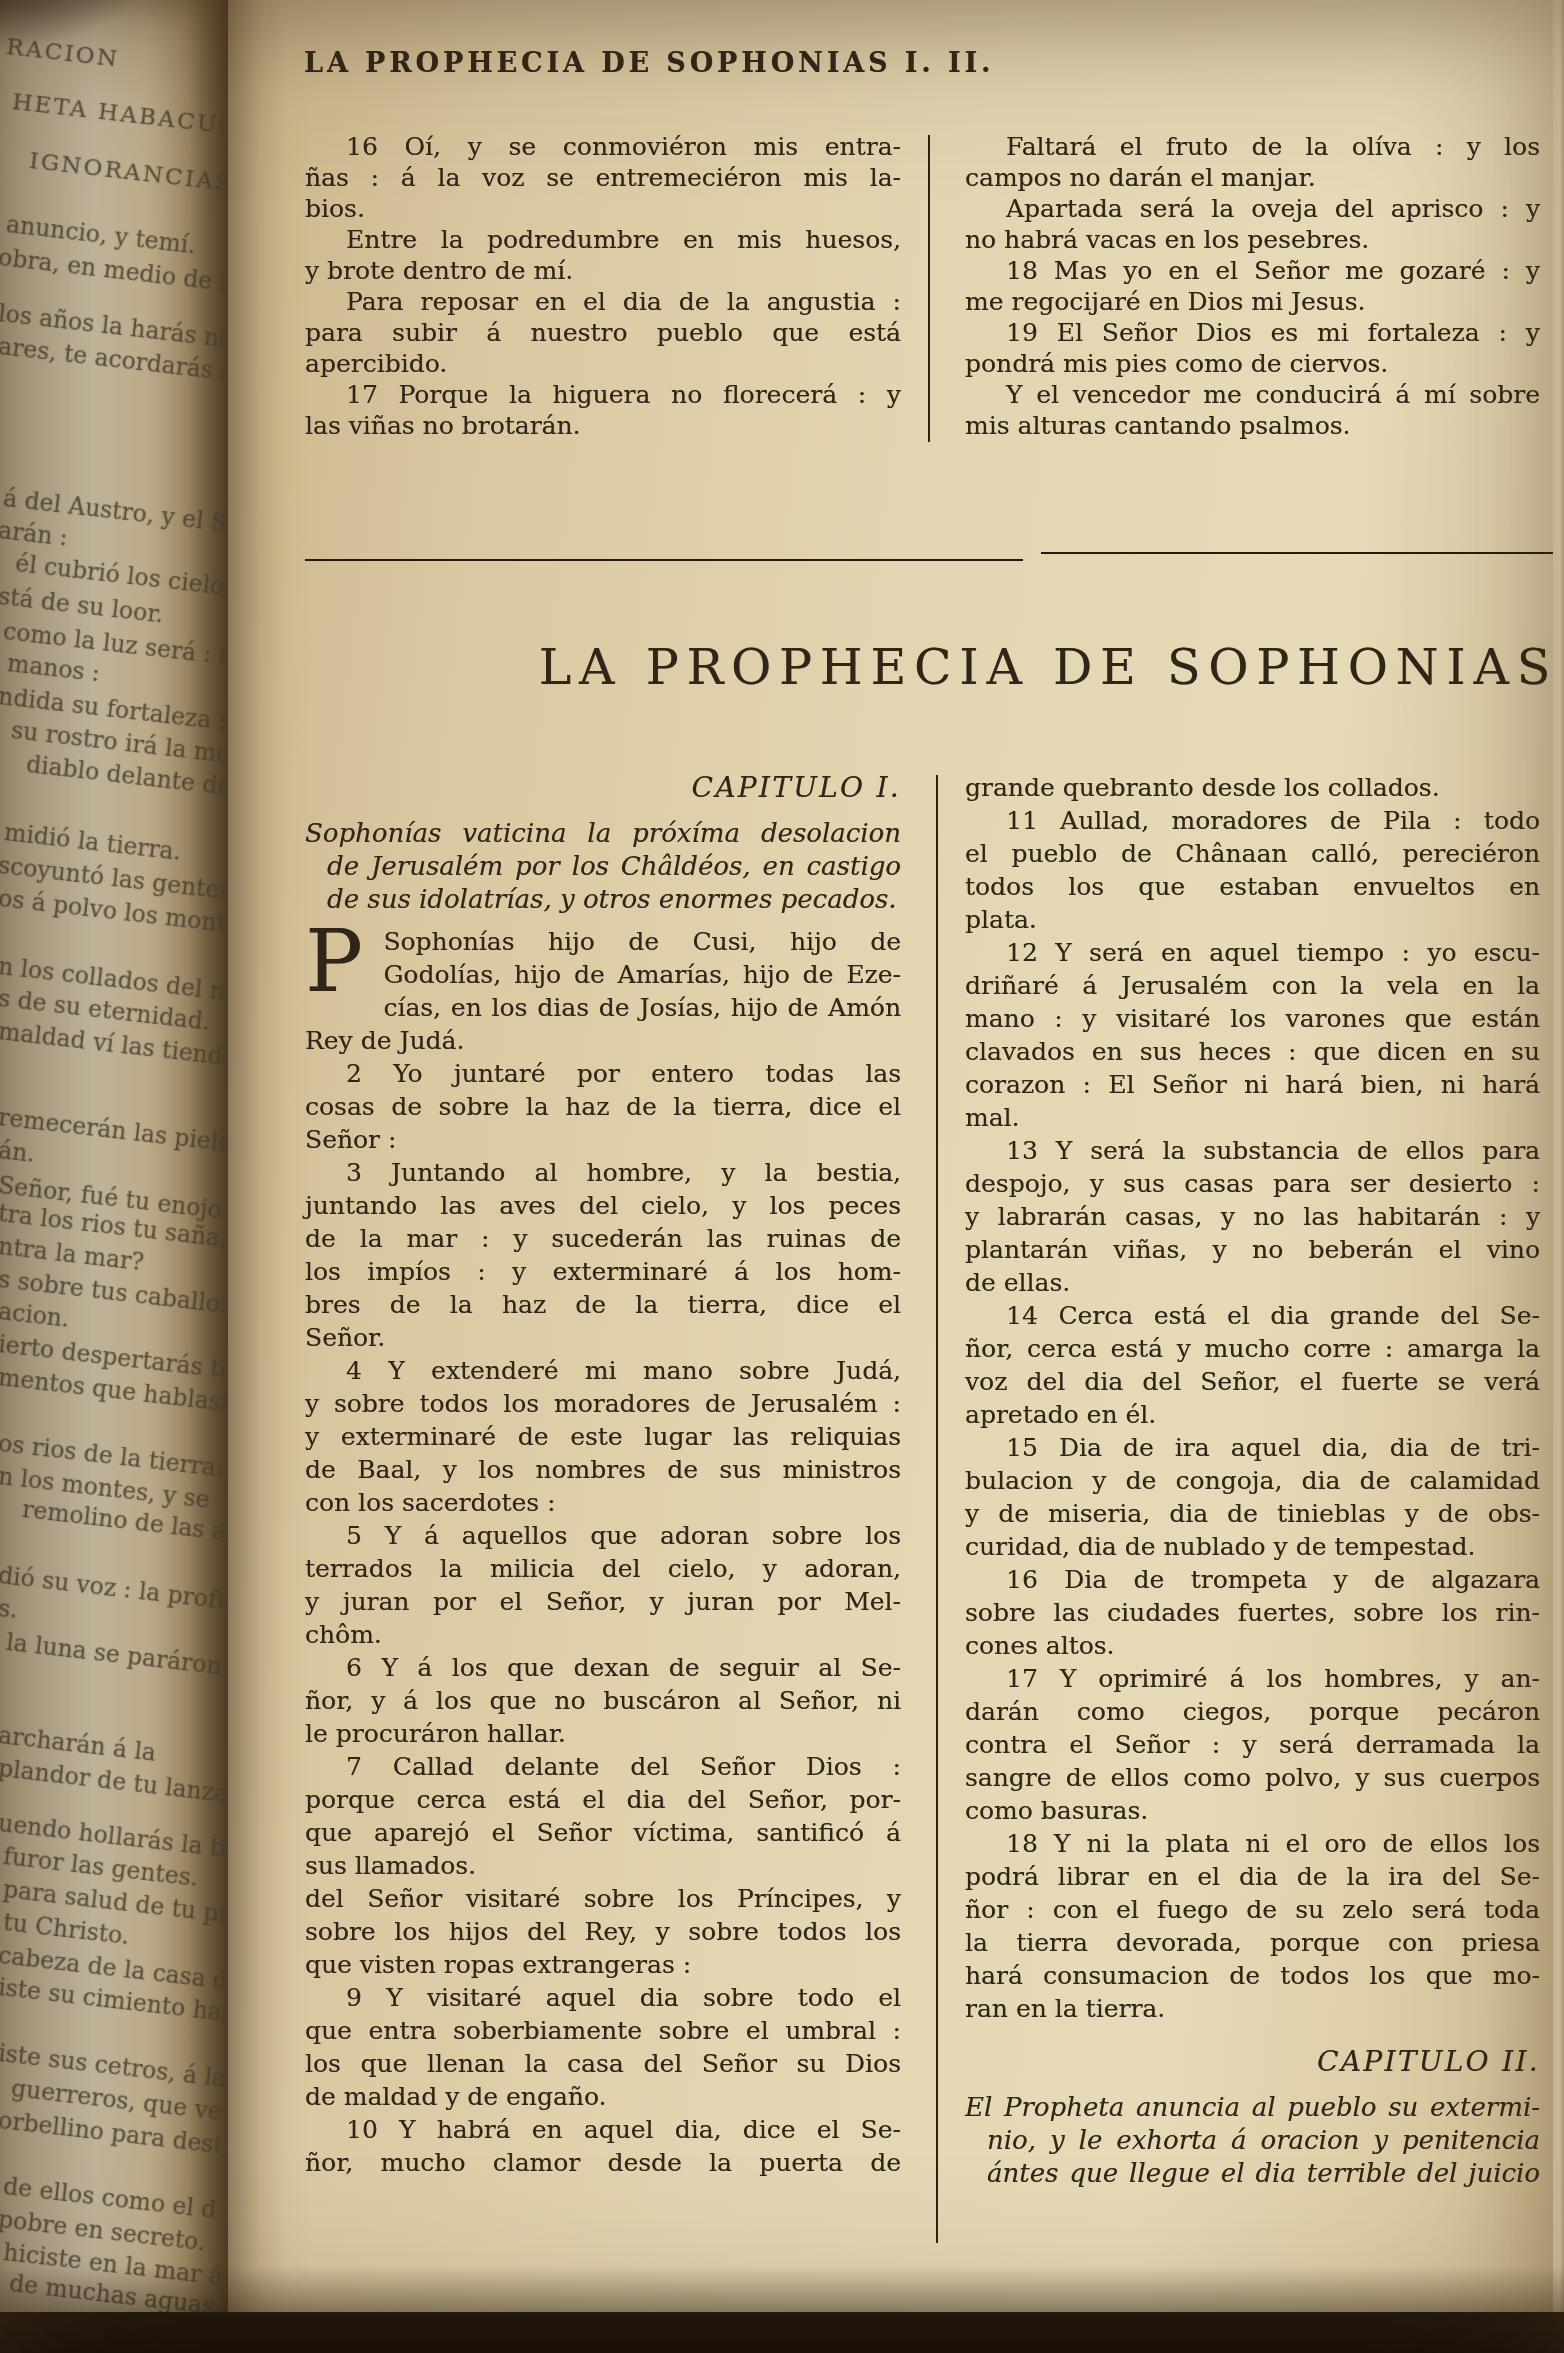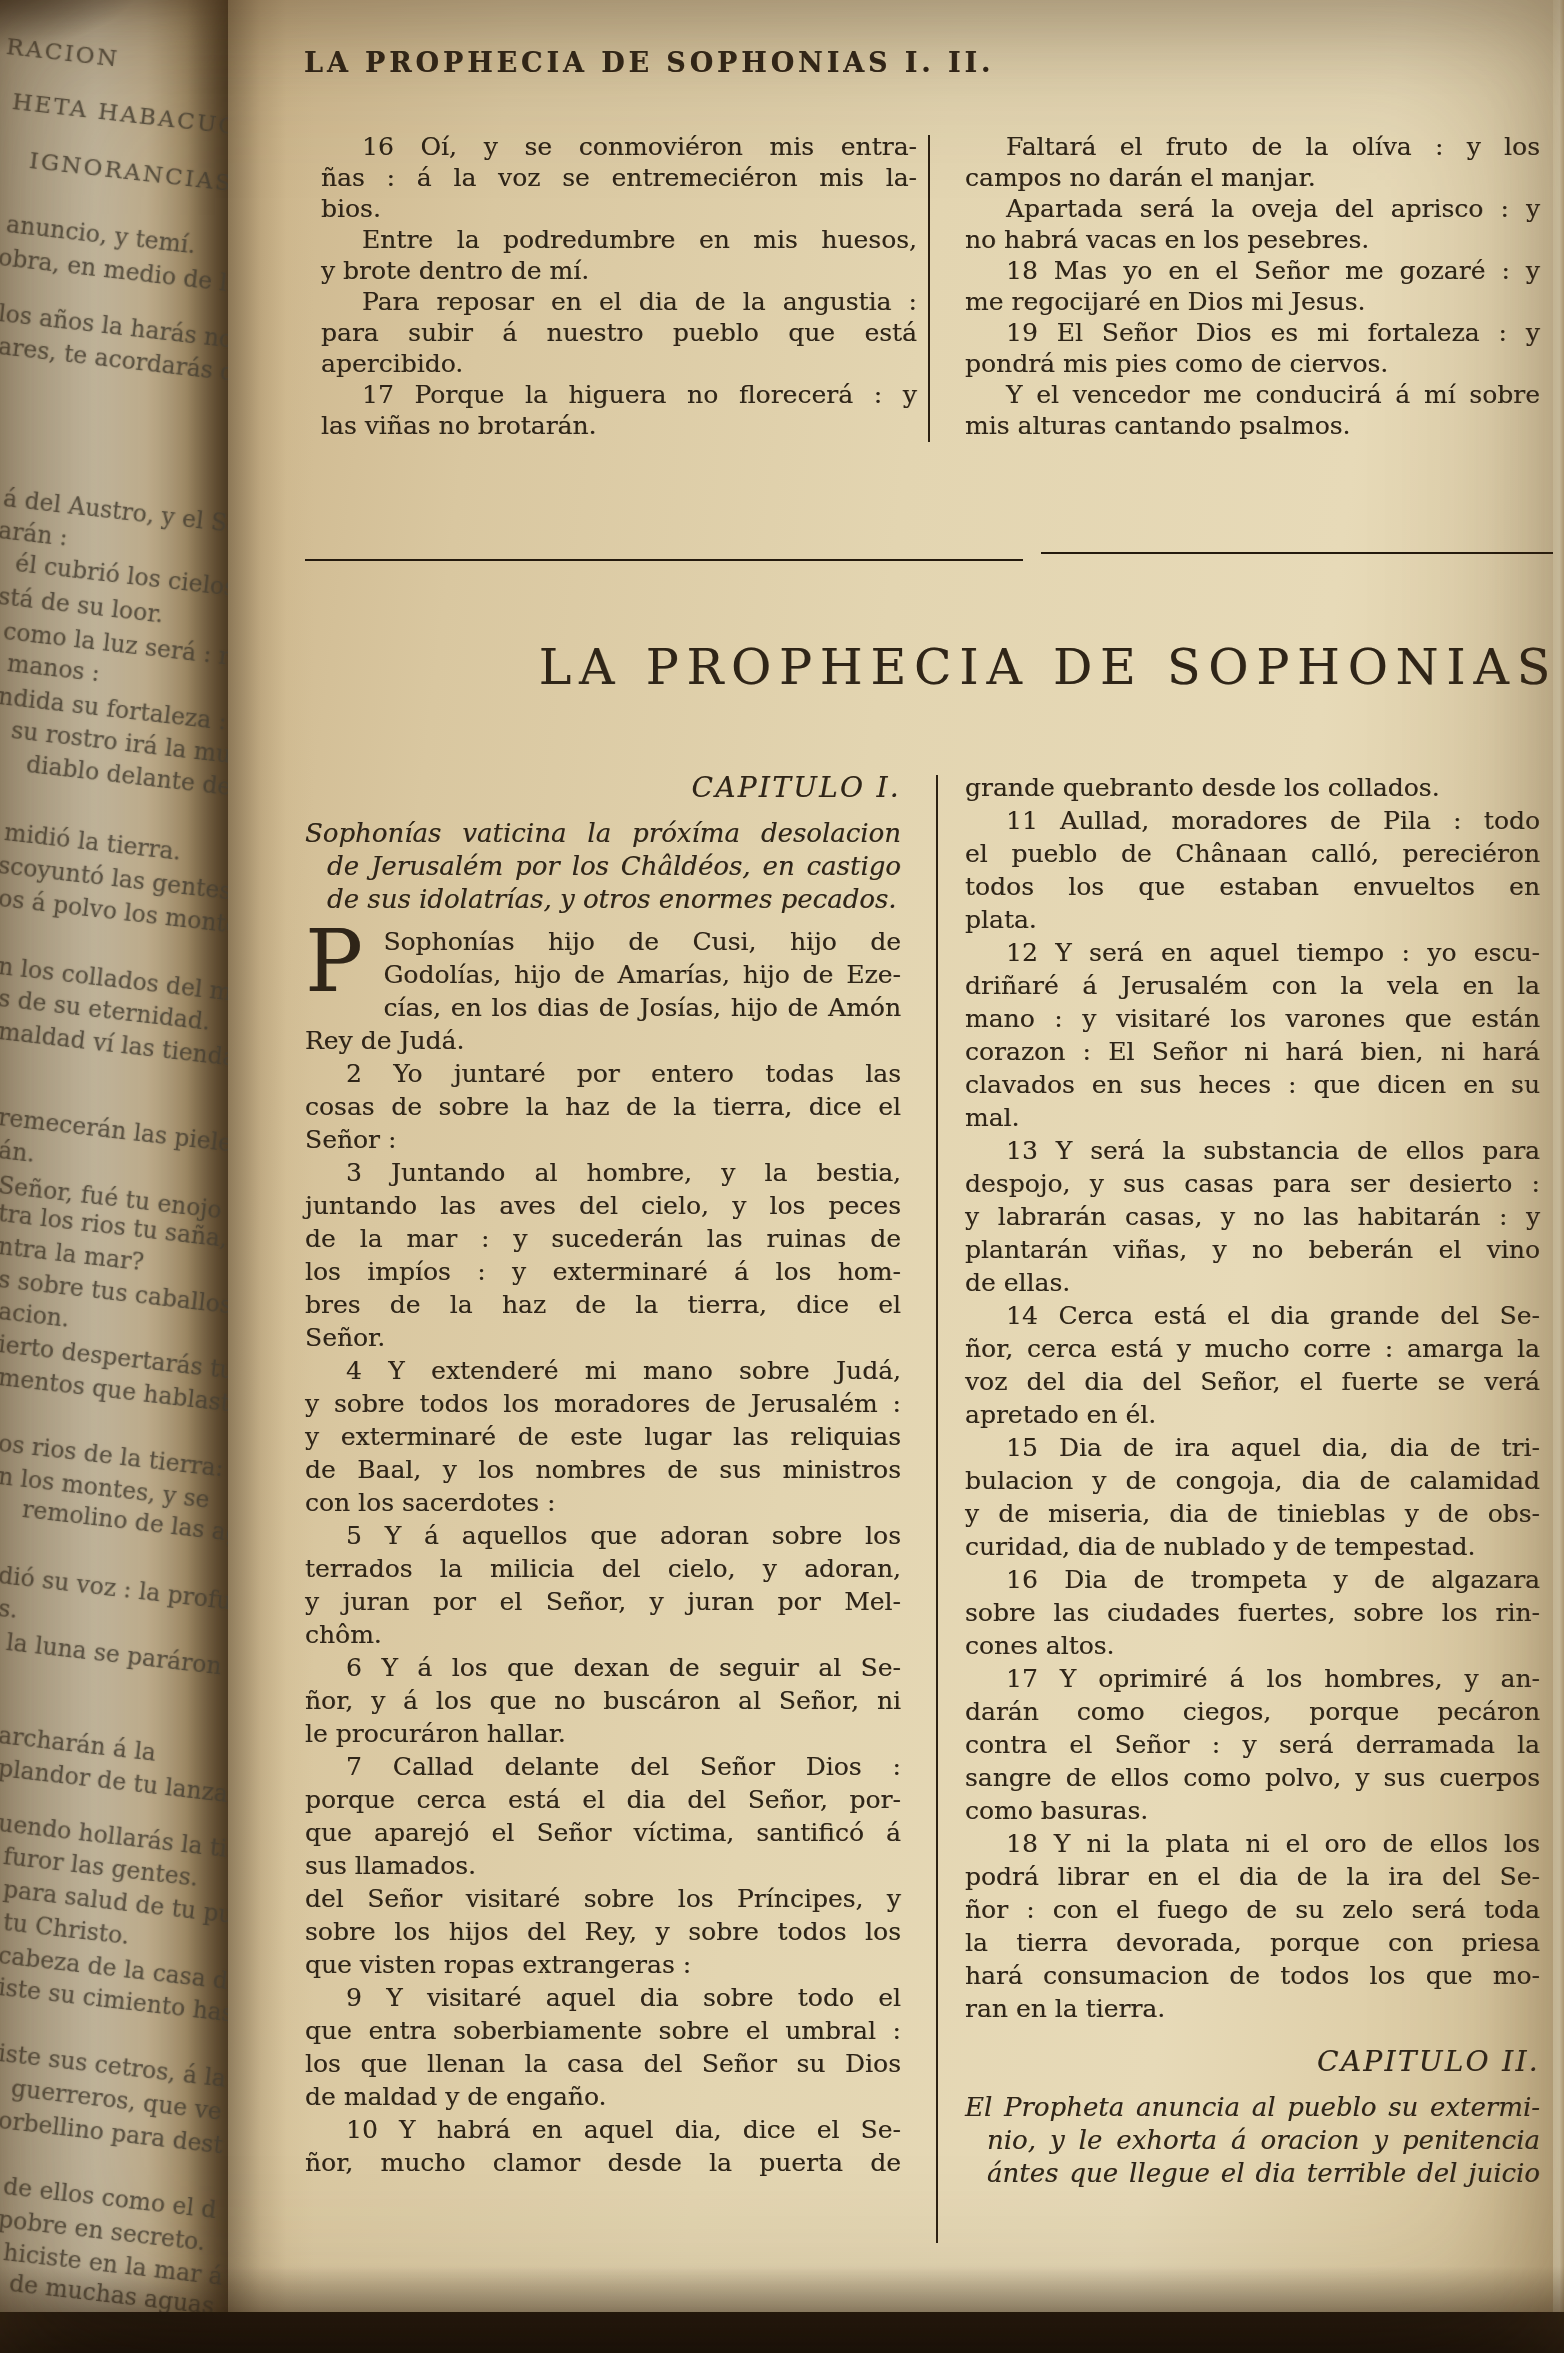--- a/index.html
+++ b/index.html
@@ -137,21 +137,21 @@
     <div class="frag" style="top: 2106px; left: 0px;">orbellino para dest</div>
     <div class="frag" style="top: 2172px; left: 4.7px;">de ellos como el d</div>
     <div class="frag" style="top: 2205px; left: 0px;">pobre en secreto.</div>
     <div class="frag" style="top: 2238px; left: 4.7px;">hiciste en la mar á</div>
     <div class="frag" style="top: 2269px; left: 11px;">de muchas aguas</div>
   </div>
 <div class="gutter-shade"></div>
 
 <div class="print running-head">LA PROPHECIA DE SOPHONIAS I. II.</div>
 
-<div class="print col" style="left:321px;top:131px;width:596px">
+<div class="print col" style="left:305px;top:131px;width:596px">
     <div class="line in">16 Oí, y se conmoviéron mis entra-</div>
     <div class="line">ñas : á la voz se entremeciéron mis la-</div>
     <div class="line end">bios.</div>
     <div class="line in">Entre la podredumbre en mis huesos,</div>
     <div class="line end">y brote dentro de mí.</div>
     <div class="line in">Para reposar en el dia de la angustia :</div>
     <div class="line">para subir á nuestro pueblo que está</div>
     <div class="line end">apercibido.</div>
     <div class="line in">17 Porque la higuera no florecerá : y</div>
     <div class="line end">las viñas no brotarán.</div>
@@ -230,22 +230,22 @@
 <div class="print col mcol" style="left:965px;top:771px;width:575px">
   <div class="versebody">
       <div class="line end">grande quebranto desde los collados.</div>
       <div class="line in">11 Aullad, moradores de Pila : todo</div>
       <div class="line">el pueblo de Chânaan calló, pereciéron</div>
       <div class="line">todos los que estaban envueltos en</div>
       <div class="line end">plata.</div>
       <div class="line in">12 Y será en aquel tiempo : yo escu-</div>
       <div class="line">driñaré á Jerusalém con la vela en la</div>
       <div class="line">mano : y visitaré los varones que están</div>
+      <div class="line">clavados en sus heces : que dicen en su</div>
       <div class="line">corazon : El Señor ni hará bien, ni hará</div>
-      <div class="line">clavados en sus heces : que dicen en su</div>
       <div class="line end">mal.</div>
       <div class="line in">13 Y será la substancia de ellos para</div>
       <div class="line">despojo, y sus casas para ser desierto :</div>
       <div class="line">y labrarán casas, y no las habitarán : y</div>
       <div class="line">plantarán viñas, y no beberán el vino</div>
       <div class="line end">de ellas.</div>
       <div class="line in">14 Cerca está el dia grande del Se-</div>
       <div class="line">ñor, cerca está y mucho corre : amarga la</div>
       <div class="line">voz del dia del Señor, el fuerte se verá</div>
       <div class="line end">apretado en él.</div>

